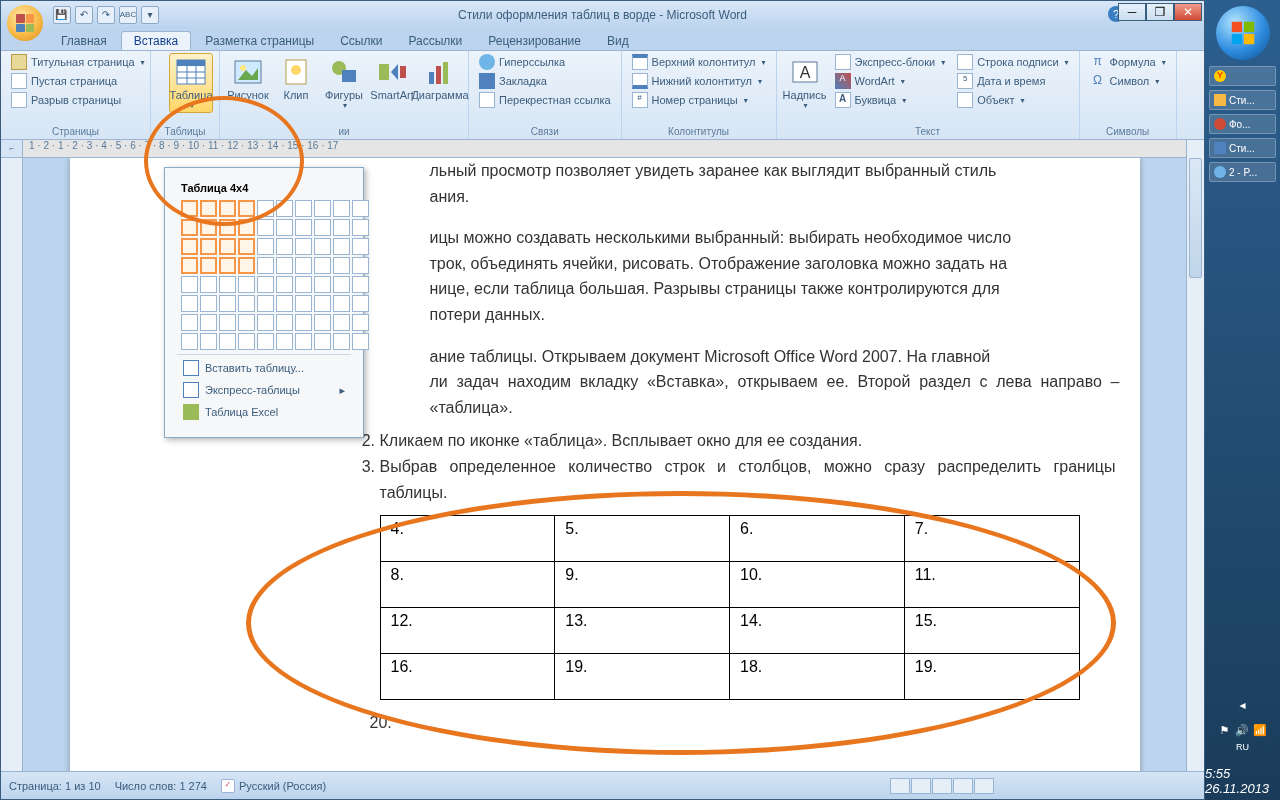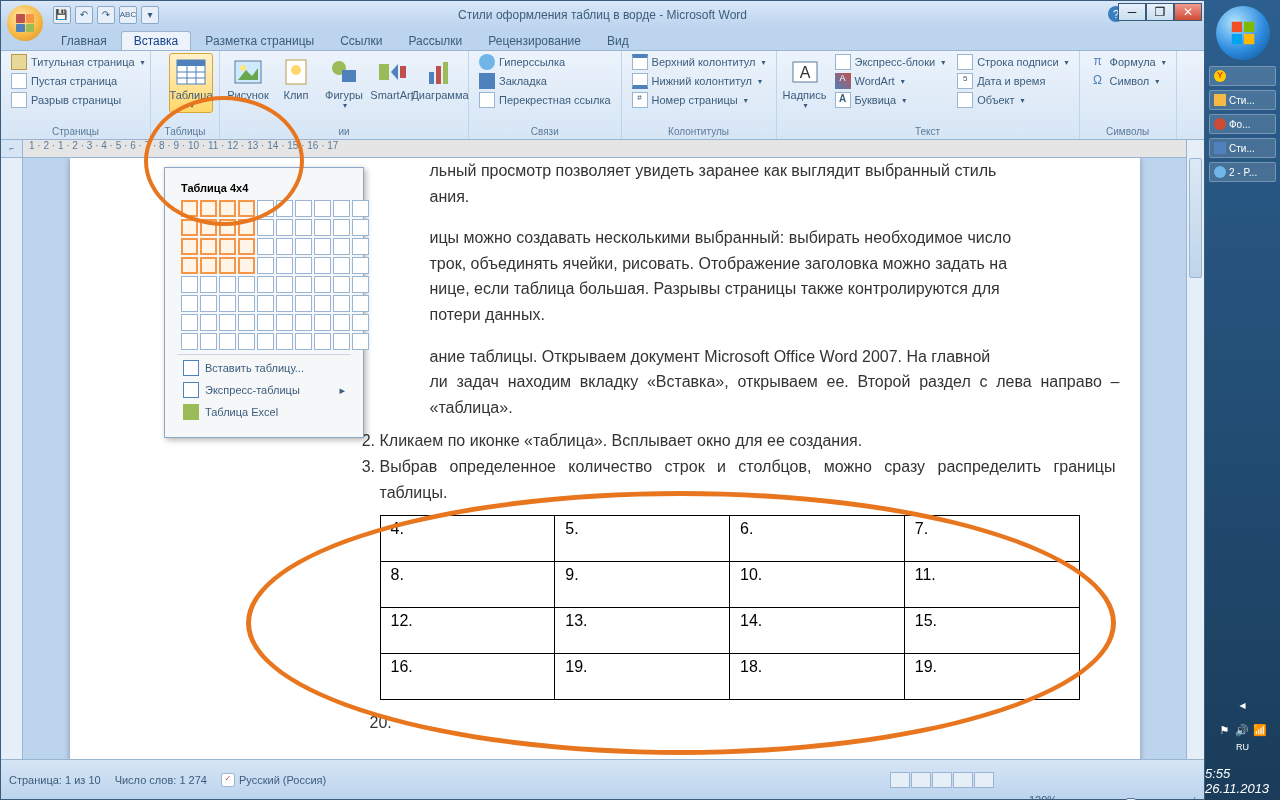--- a/index.html
+++ b/index.html
@@ -59,21 +59,21 @@
 .table-menu .hdr{font-size:11px;font-weight:bold;padding:2px 4px;}
 .cell-grid{display:grid;grid-template-columns:repeat(10,17px);grid-template-rows:repeat(8,17px);gap:2px;padding:4px;}
 .cell-grid .c{border:1px solid #9ab5d1;background:white;}
 .cell-grid .c.sel{border:2px solid #f79646;background:#fff5e8;}
 .menu-list{border-top:1px solid #c9d6e5;padding:2px 0;}
 .mitem{display:flex;align-items:center;gap:6px;padding:3px 6px;font-size:11px;color:#3b5d7d;}
 .mitem.dis{color:#9aa9b8;}
 .mitem .ico16{width:16px;height:16px;}
 
 
-.statusbar{height:40px;background:linear-gradient(#d6e5f5,#bcd4ed);border-top:1px solid #9ab5d1;display:flex;align-items:center;font-size:11px;color:#3b5d7d;gap:14px;padding:12px 8px;position:relative;}
+.statusbar{height:28px;background:linear-gradient(#d6e5f5,#bcd4ed);border-top:1px solid #9ab5d1;display:flex;align-items:center;font-size:11px;color:#3b5d7d;gap:14px;padding:12px 8px;position:relative;}
 .zoom-block{position:absolute;right:6px;display:flex;align-items:flex-end;gap:6px;margin-top:40px;}
 .zslider{width:110px;height:4px;background:#9ab5d1;position:relative;border-radius:2px;}
 .zslider::after{content:"";position:absolute;left:50%;top:-4px;width:8px;height:12px;background:#e6eef8;border:1px solid #5b7b9b;border-radius:2px;transform:translateX(-50%);}
 .viewmodes{display:flex;gap:1px;position:absolute;right:210px;}
 .viewmodes div{width:20px;height:16px;border:1px solid #9ab5d1;background:#e6eef8;}
 
 
 .anno1{position:absolute;left:143px;top:95px;width:160px;height:130px;border:4px solid #e8761f;border-radius:50%;z-index:200;pointer-events:none;}
 .anno2{position:absolute;left:245px;top:490px;width:870px;height:264px;border:5px solid #e8761f;border-radius:50%;z-index:200;pointer-events:none;}
 

